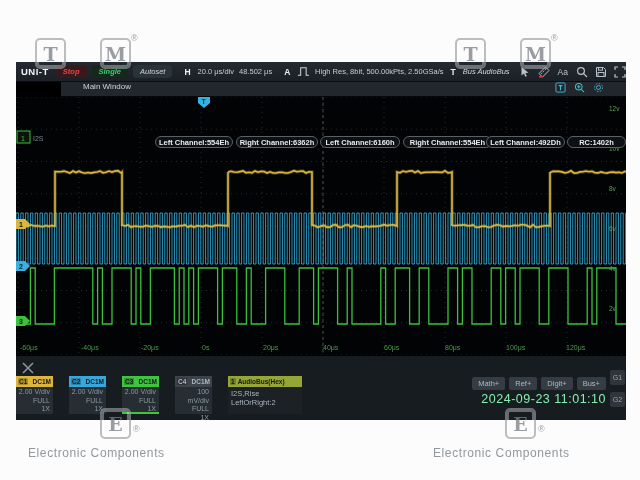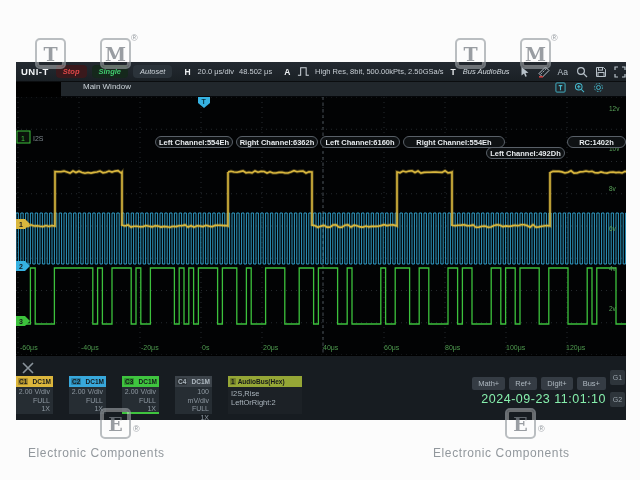--- a/index.html
+++ b/index.html
@@ -221,22 +221,22 @@
           <text x="3" y="130" fill="#16181a" font-size="7" font-weight="bold" font-family="Liberation Sans,sans-serif">1</text>
           <polygon points="0,164 9,164 14,169 9,174 0,174" fill="#36b2e2"></polygon>
           <text x="3" y="172" fill="#16181a" font-size="7" font-weight="bold" font-family="Liberation Sans,sans-serif">2</text>
           <polygon points="0,219 9,219 14,224 9,229 0,229" fill="#3cc13c"></polygon>
           <text x="3" y="227" fill="#16181a" font-size="7" font-weight="bold" font-family="Liberation Sans,sans-serif">3</text>
         </svg>
       <div class="bus-row" id="bus-labels">
           <div class="frame-box" style="left: 139px; width: 78px;">Left Channel:554Eh</div>
           <div class="frame-box" style="left: 220px; width: 82px;">Right Channel:6362h</div>
           <div class="frame-box" style="left: 304px; width: 80px;">Left Channel:6160h</div>
-          <div class="frame-box" style="left: 387px; width: 102px; text-align: center;">Right Channel:554Eh</div>
-          <div class="frame-box" style="left: 470px; width: 79px; margin-top: 11px;">Left Channel:492Dh</div>
+          <div class="frame-box" style="left: 387px; width: 89px; text-align: center;">Right Channel:554Eh</div>
+          <div class="frame-box" style="left: 470px; width: 79px;">Left Channel:492Dh</div>
           <div class="frame-box" style="left: 551px; width: 59px;">RC:1402h</div>
         </div>
     </div>
 
     <div class="bb">
       <span class="xy">
         <svg viewBox="0 0 14 14" stroke="#8a949c" stroke-width="1.6">
             <path d="M2,2 L12,12 M12,2 L2,12"></path>
           </svg>
       </span>

